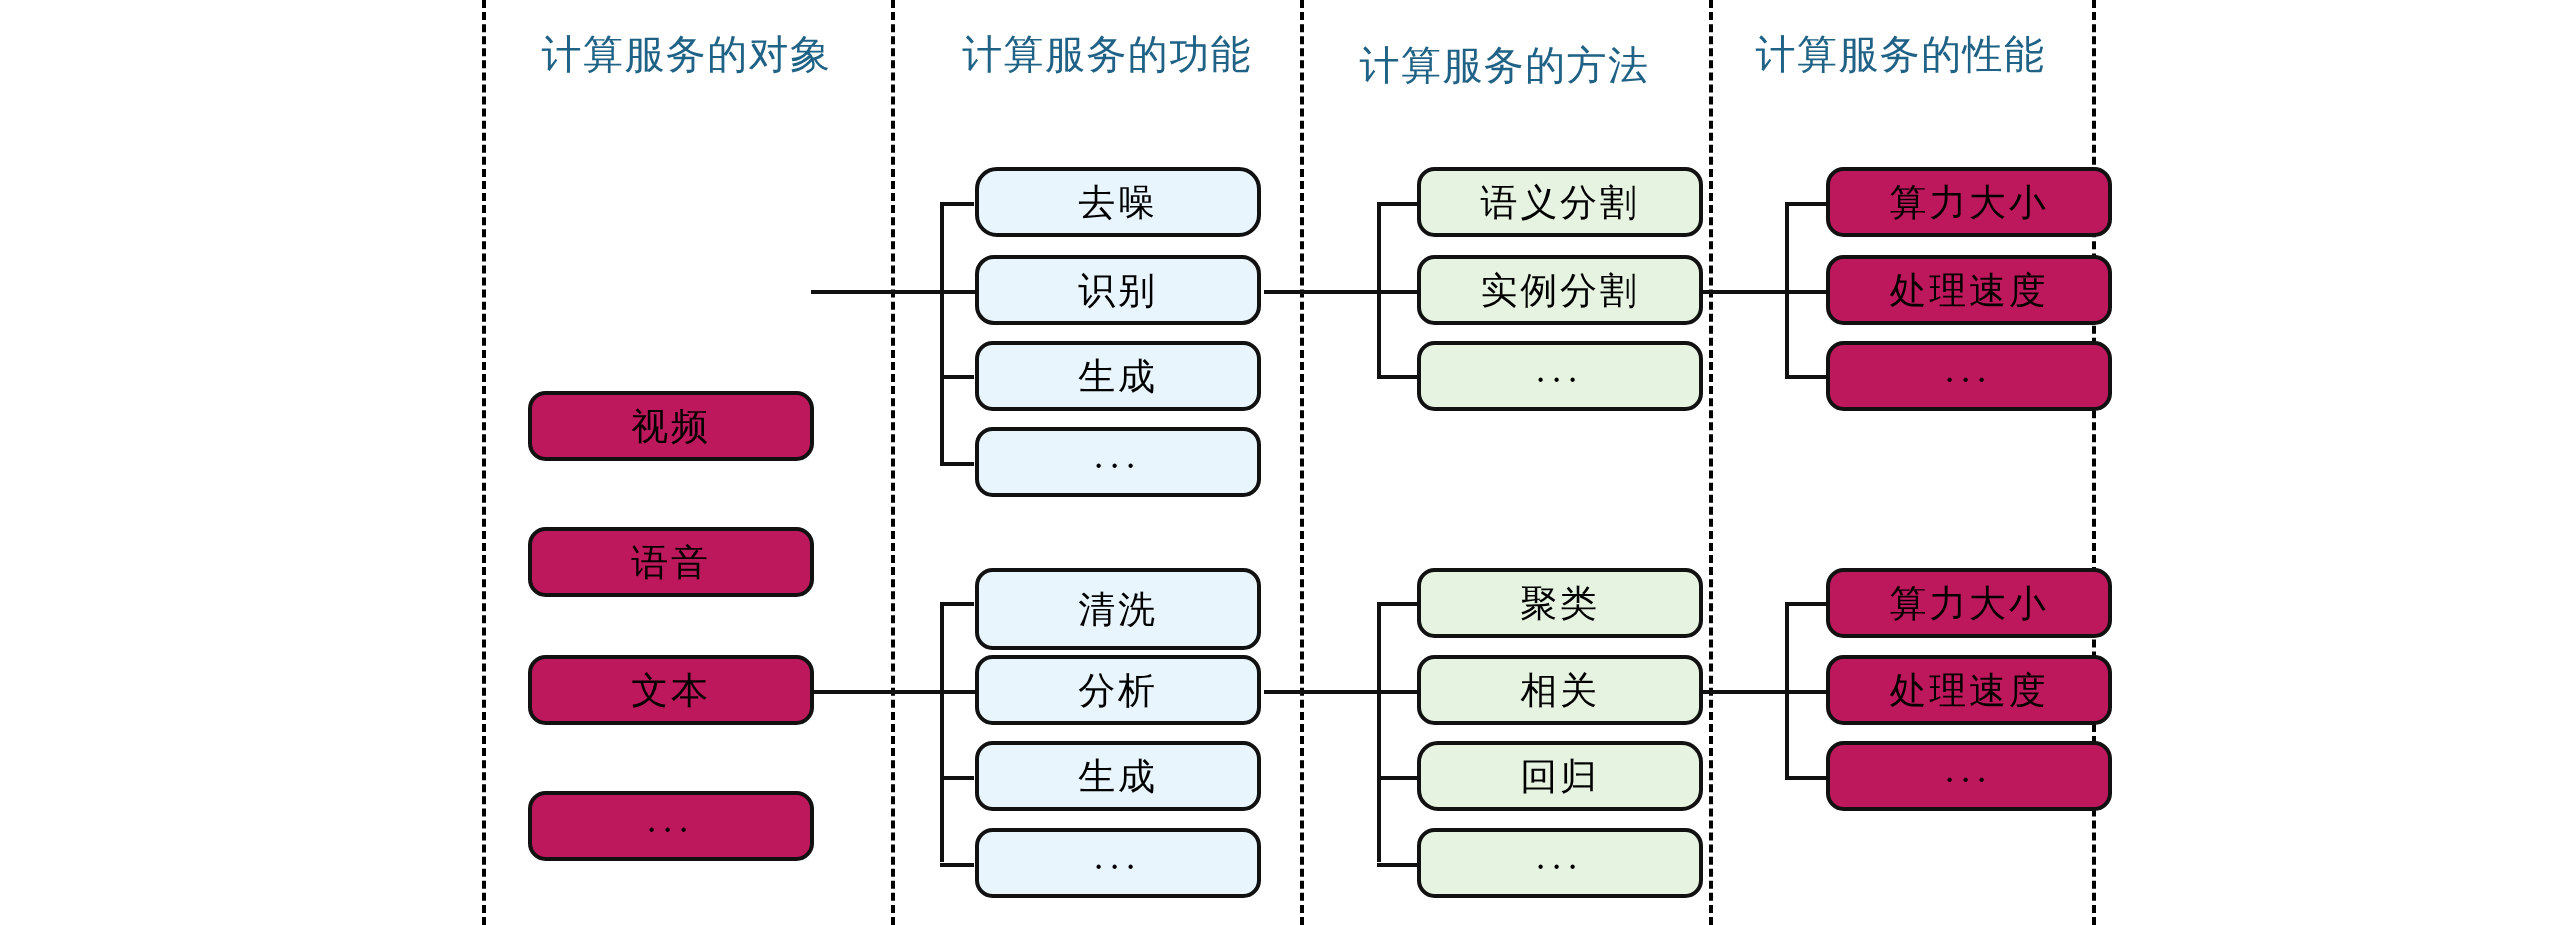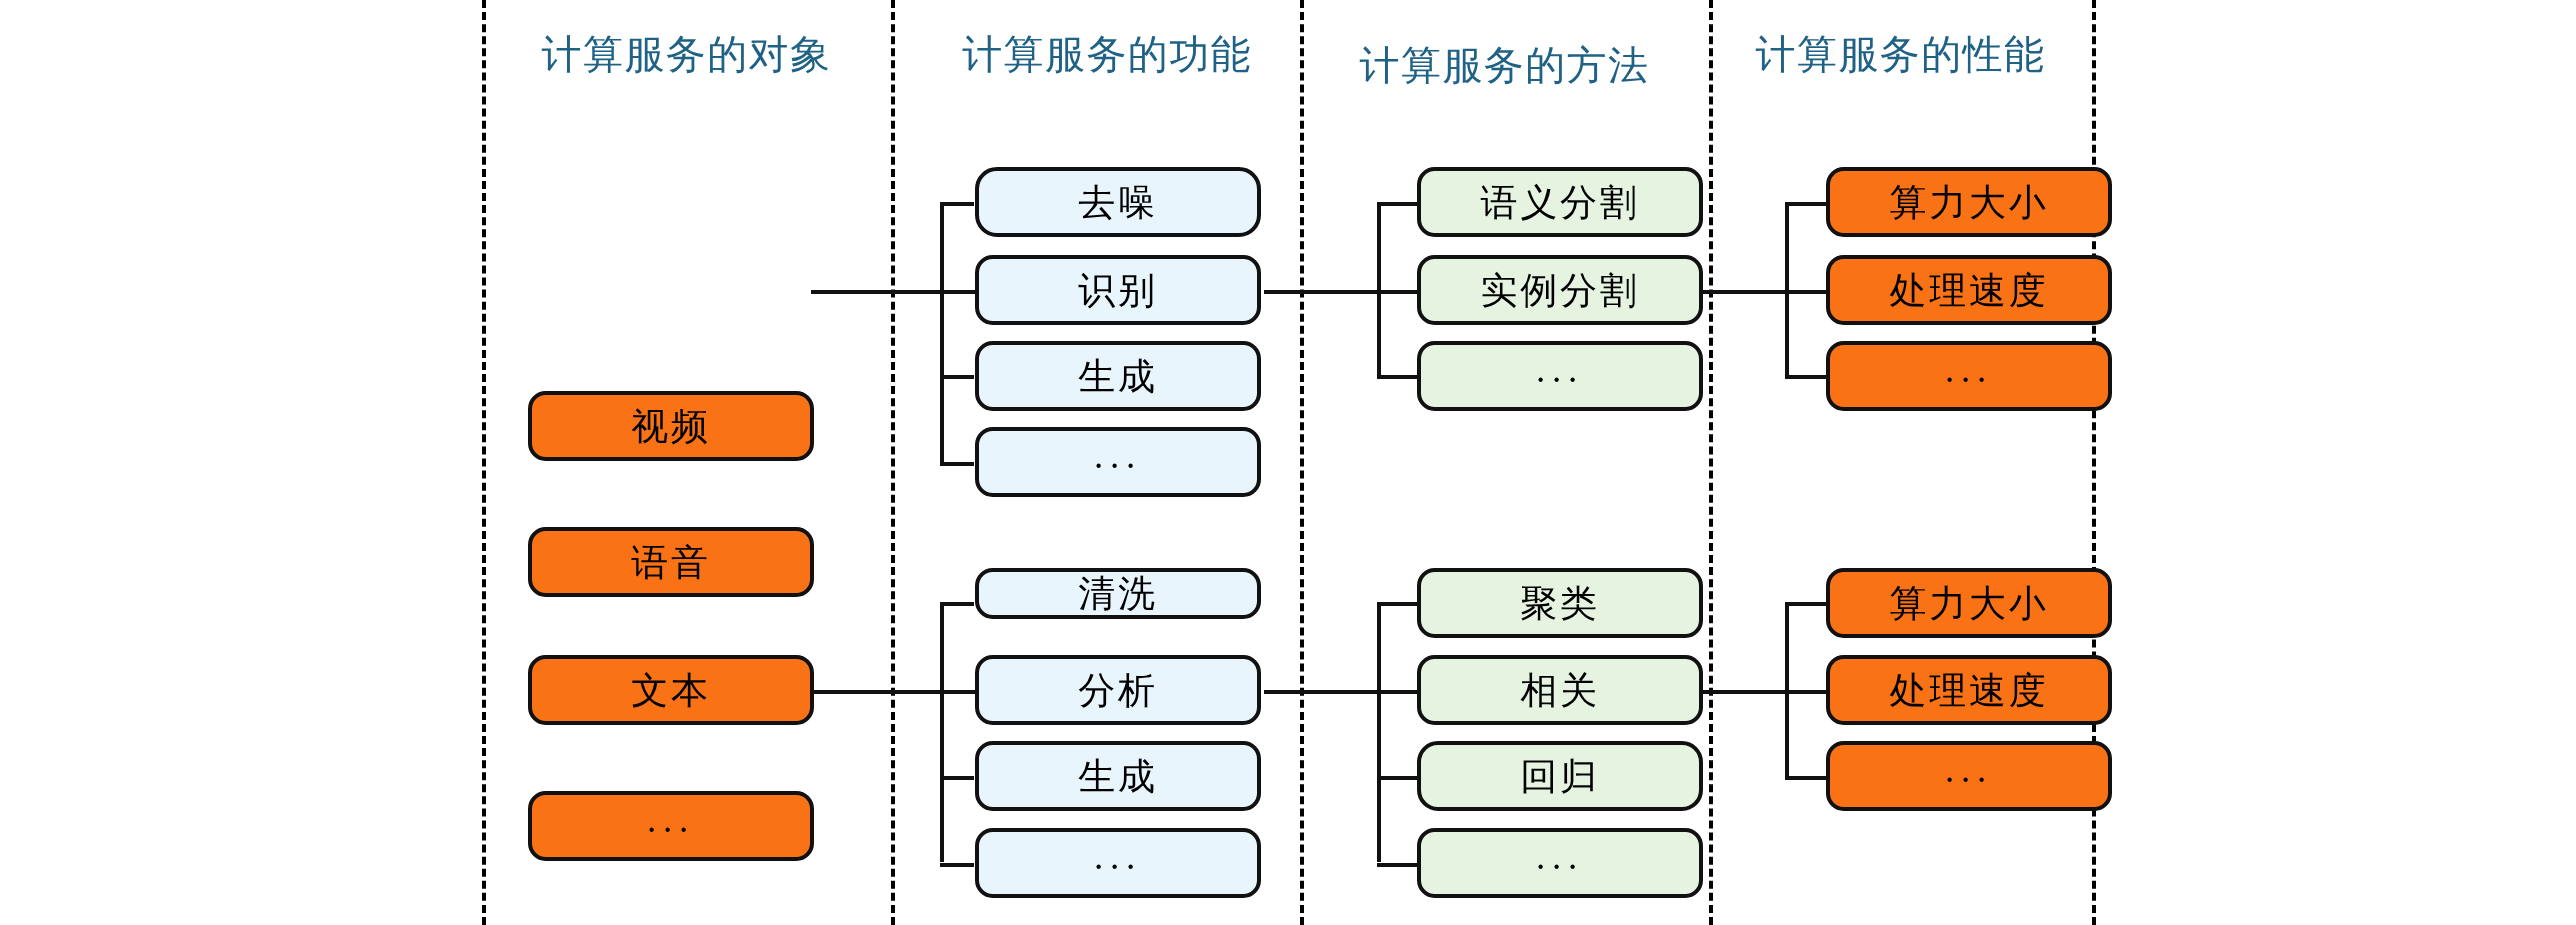--- a/index.html
+++ b/index.html
@@ -49,21 +49,21 @@
     display: flex;
     align-items: center;
     justify-content: center;
     color: #000000;
     font-size: 37px;
     line-height: 1;
     letter-spacing: 2.7px;
     white-space: nowrap;
     font-family: "Liberation Serif", "DejaVu Serif", serif;
   }
-  .node.pink  { background: #f97316; }
+  .node.pink  { background: #be185d; }
   .node.blue  { background: #e8f5fd; }
   .node.green { background: #e6f3e0; align-items: center; }
   .node .dots {
     letter-spacing: 6.8px;
     font-size: 37px;
     position: relative;
     top: -6.8px;
   }
 
   
@@ -136,21 +136,21 @@
   <div class="node pink" style="left:528px; top:527px; width:286px; height:70px;">
     <span>语音</span>
   </div>
   <div class="node pink" style="left:528px; top:791px; width:286px; height:70px;">
     <span class="dots">...</span>
   </div>
 
   <div class="node blue" style="left:975px; top:167px; width:286px; height:70px;border-radius:22px;">
     <span>去噪</span>
   </div>
-  <div class="node blue" style="left:975px; top:255px; width:286px; height:70px;">
+  <div class="node blue" style="left:975px; top:255px; width:286px; height:70px;border-radius:19px;">
     <span>识别</span>
   </div>
   <div class="node blue" style="left:975px; top:341px; width:286px; height:70px;">
     <span>生成</span>
   </div>
   <div class="node blue" style="left:975px; top:427px; width:286px; height:70px;">
     <span class="dots">...</span>
   </div>
 
   <div class="node green" style="left:1417px; top:167px; width:286px; height:70px;">
@@ -166,21 +166,21 @@
   <div class="node pink" style="left:1826px; top:167px; width:286px; height:70px;">
     <span>算力大小</span>
   </div>
   <div class="node pink" style="left:1826px; top:255px; width:286px; height:70px;">
     <span>处理速度</span>
   </div>
   <div class="node pink" style="left:1826px; top:341px; width:286px; height:70px;">
     <span class="dots">...</span>
   </div>
 
-  <div class="node blue" style="left:975px; top:568px; width:286px; height:51px;">
+  <div class="node blue" style="left:975px; top:568px; width:286px; height:82px;">
     <span>清洗</span>
   </div>
   <div class="node blue" style="left:975px; top:655px; width:286px; height:70px;">
     <span>分析</span>
   </div>
   <div class="node blue" style="left:975px; top:741px; width:286px; height:70px;">
     <span>生成</span>
   </div>
   <div class="node blue" style="left:975px; top:828px; width:286px; height:70px;">
     <span class="dots">...</span>

